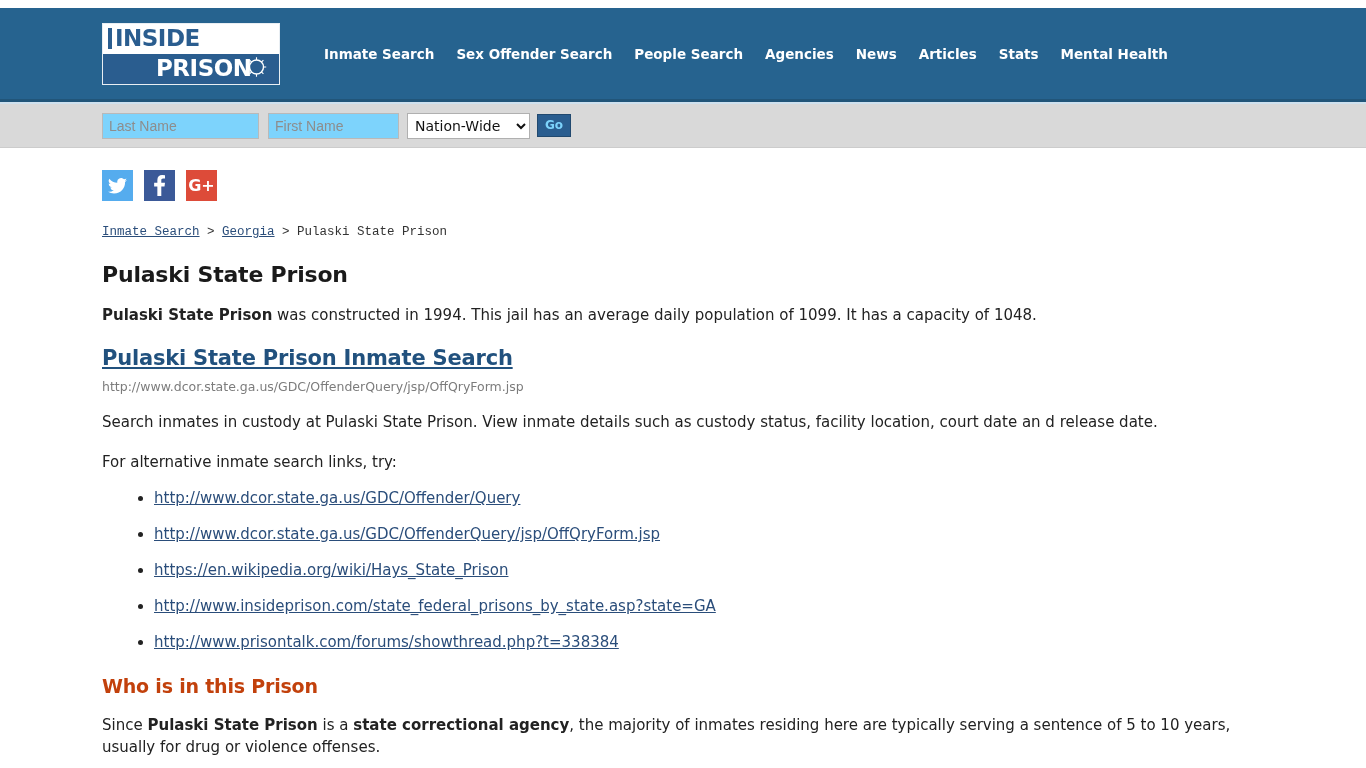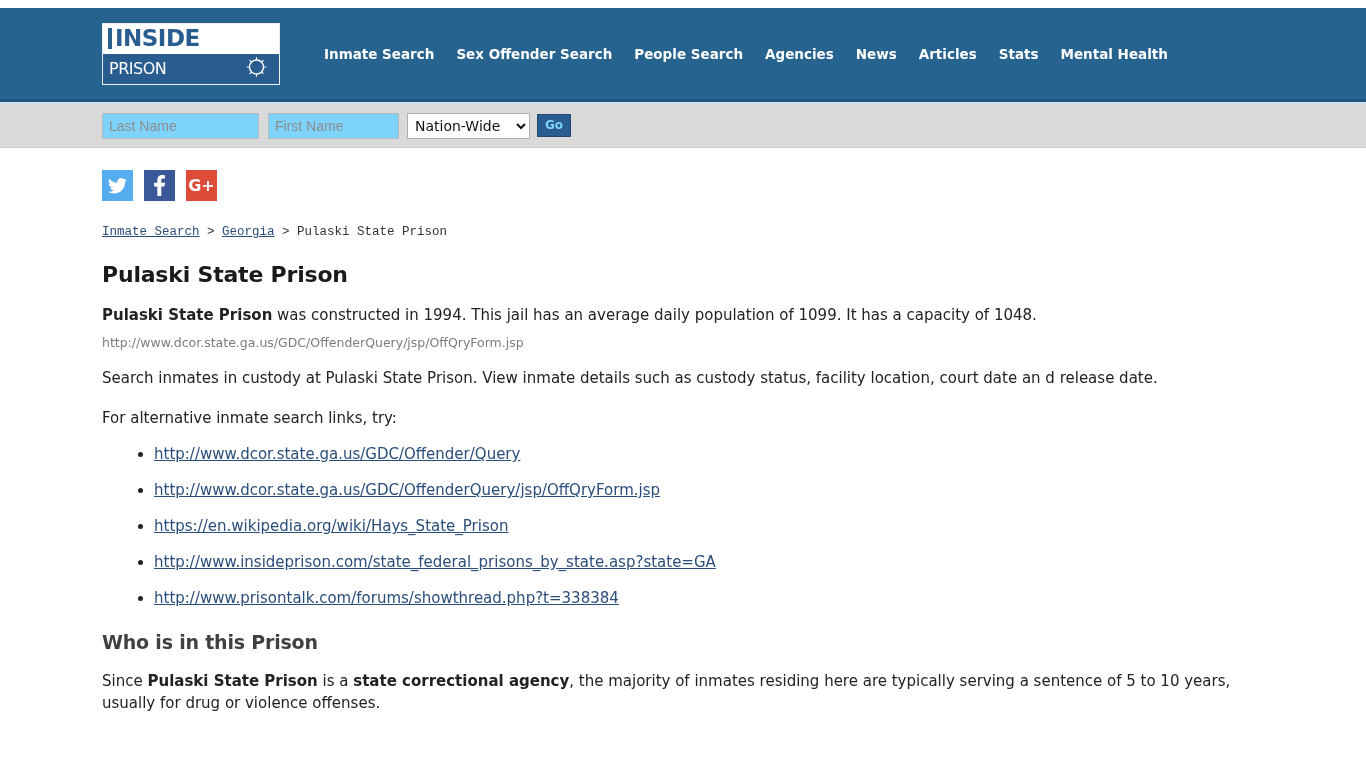--- a/index.html
+++ b/index.html
@@ -71,25 +71,26 @@
     flex: 1 1 50%;
     background: #2a5d8f;
     display: flex;
     align-items: center;
     padding-left: 6px;
     box-sizing: border-box;
     position: relative;
   }
   .logo-bot .word {
     font-family: "DejaVu Sans", "Liberation Sans", sans-serif;
-    font-weight: normal;
-    font-size: 16px;
+    font-weight: bold;
+    font-size: 23px;
     letter-spacing: -0.5px;
     color: #ffffff;
     line-height: 1;
+    margin-left: 47px;
   }
   .logo-bot .wire {
     position: absolute;
     right: 12px;
     top: 50%;
     transform: translateY(-50%);
   }
 
   .nav {
     display: flex;
@@ -249,21 +250,21 @@
   ul.links a {
     color: #2a4d7a;
     text-decoration: underline;
     font-size: 15px;
   }
 
   h2.section-title {
     font-size: 19px;
     font-weight: bold;
     margin: 22px 0 0 0;
-    color: #404040;
+    color: #c2410c;
     letter-spacing: -0.2px;
   }
 </style>
 </head>
 <body>
 
 <div class="top-strip"></div>
 
 <div class="header">
 
@@ -336,20 +337,21 @@
   </div>
 
   <div class="breadcrumb">
     <a href="#">Inmate Search</a><span class="sep"> &gt; </span><a href="#">Georgia</a><span class="sep"> &gt; </span><span>Pulaski State Prison</span>
   </div>
 
   <h1 class="page-title">Pulaski State Prison</h1>
 
   <p class="para"><b>Pulaski State Prison</b><span> was constructed in 1994. This jail has an average daily population of 1099. It has a capacity of 1048.</span></p>
 
+  <h2 class="link-title"><a href="#">Pulaski State Prison Inmate Search</a></h2>
 
   <div class="url-line">http://www.dcor.state.ga.us/GDC/OffenderQuery/jsp/OffQryForm.jsp</div>
 
   <p class="para">Search inmates in custody at Pulaski State Prison. View inmate details such as custody status, facility location, court date an d release date.</p>
 
   <p class="para tight">For alternative inmate search links, try:</p>
 
   <ul class="links">
     <li><a href="#">http://www.dcor.state.ga.us/GDC/Offender/Query</a></li>
     <li><a href="#">http://www.dcor.state.ga.us/GDC/OffenderQuery/jsp/OffQryForm.jsp</a></li>

